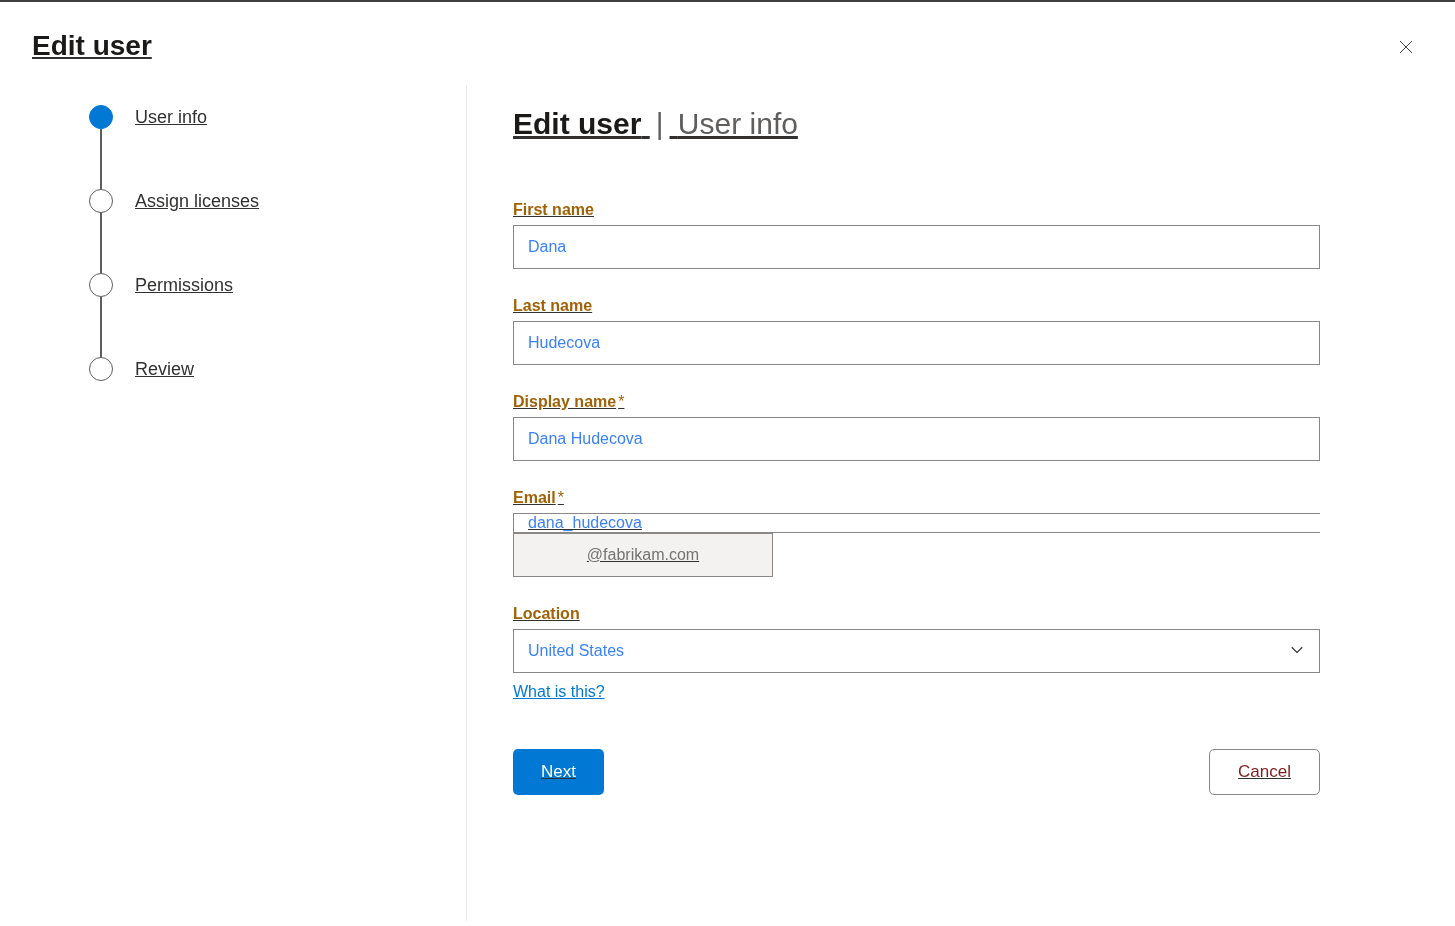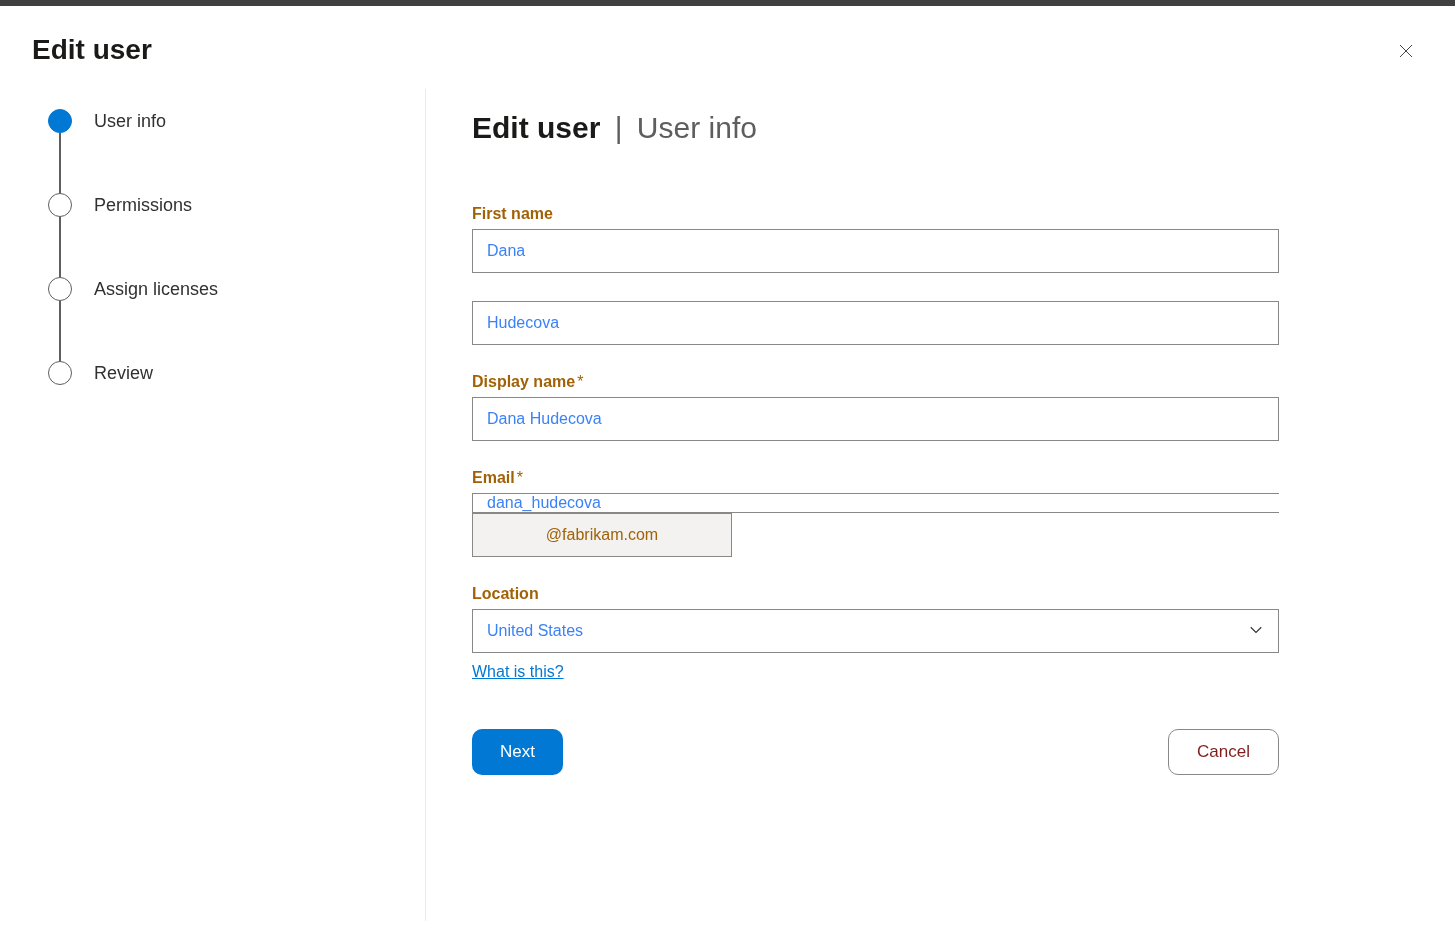--- a/index.html
+++ b/index.html
@@ -10,21 +10,22 @@
     body {
       font-family: 'Segoe UI', -apple-system, BlinkMacSystemFont, sans-serif;
       background: #fff;
       color: #323130;
       font-size: 14px;
     }
     .panel {
       width: 1455px;
       height: 926px;
       position: relative;
-      border-top: 6px solid #404040;
+      border-top: 2px solid #404040;
+      text-decoration: underline;
     }
     .panel-header {
       padding: 28px 32px 0 32px;
       display: flex;
       justify-content: space-between;
       align-items: flex-start;
     }
     .panel-title {
       font-size: 28px;
       font-weight: 600;
@@ -41,20 +42,21 @@
       justify-content: center;
     }
     .close-btn svg {
       width: 18px;
       height: 18px;
     }
     .panel-body {
       display: flex;
       padding: 18px 0 0 0;
       height: calc(100% - 70px);
+      margin-left: 41px;
     }
     .sidebar {
       width: 425px;
       padding: 20px 0 0 48px;
     }
     .stepper {
       position: relative;
     }
     .step {
       display: flex;
@@ -157,21 +159,21 @@
     }
     .email-domain {
       width: 260px;
       height: 44px;
       display: flex;
       align-items: center;
       justify-content: center;
       background: #f3f2f1;
       border: 1px solid #8a8886;
       font-size: 16px;
-      color: #a16207;
+      color: #737373;
     }
     .select-wrapper {
       position: relative;
       width: 100%;
     }
     .select-chevron {
       position: absolute;
       right: 14px;
       top: 50%;
       transform: translateY(-50%);
@@ -191,21 +193,21 @@
       justify-content: space-between;
       margin-top: 48px;
       width: 100%;
     }
     .btn {
       height: 46px;
       padding: 0 28px;
       font-size: 17px;
       font-family: inherit;
       cursor: pointer;
-      border-radius: 10px;
+      border-radius: 5px;
     }
     .btn-primary {
       background: #0078d4;
       color: #fff;
       border: none;
       font-weight: 400;
     }
     .btn-default {
       background: #fff;
       color: #7f1d1d;
@@ -231,26 +233,26 @@
   <div class="panel-body">
     <aside class="sidebar">
       <ol class="stepper">
         <li class="step active">
           <span class="step-circle"></span>
           <span class="step-label">User info</span>
           <span class="step-line"></span>
         </li>
         <li class="step">
           <span class="step-circle"></span>
-          <span class="step-label">Permissions</span>
+          <span class="step-label">Assign licenses</span>
           <span class="step-line"></span>
         </li>
         <li class="step">
           <span class="step-circle"></span>
-          <span class="step-label">Assign licenses</span>
+          <span class="step-label">Permissions</span>
           <span class="step-line"></span>
         </li>
         <li class="step">
           <span class="step-circle"></span>
           <span class="step-label">Review</span>
 
         </li>
       </ol>
     </aside>
 
@@ -260,20 +262,21 @@
         <span class="sep">|</span>
         <span class="light">User info</span>
       </h2>
 
       <div class="form-group">
         <label class="form-label">First name</label>
         <input type="text" class="form-input" value="Dana" style="">
       </div>
 
       <div class="form-group">
+        <label class="form-label">Last name</label>
         <input type="text" class="form-input" value="Hudecova" style="">
       </div>
 
       <div class="form-group">
         <label class="form-label">
           <span>Display name</span><span class="req">*</span>
         </label>
         <input type="text" class="form-input" value="Dana Hudecova" style="">
       </div>
 

